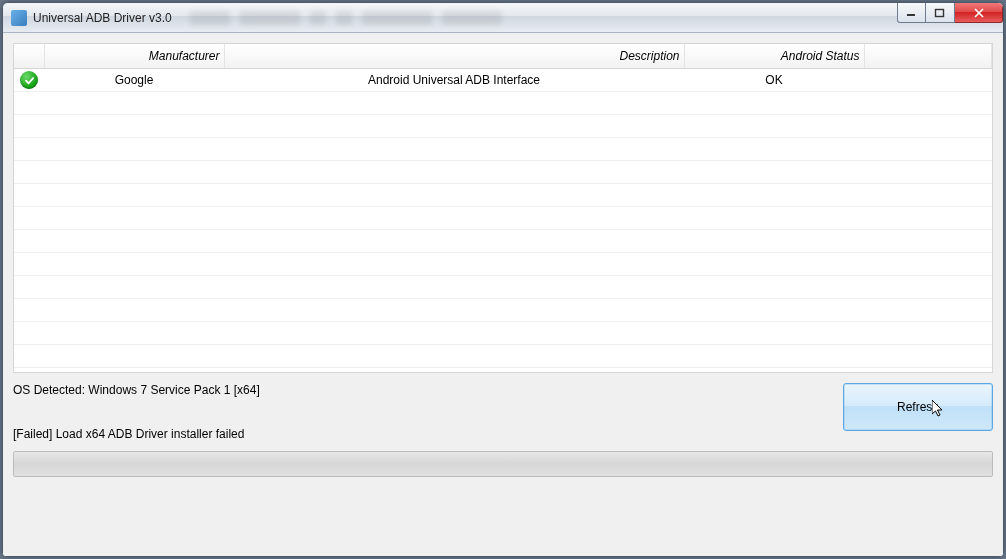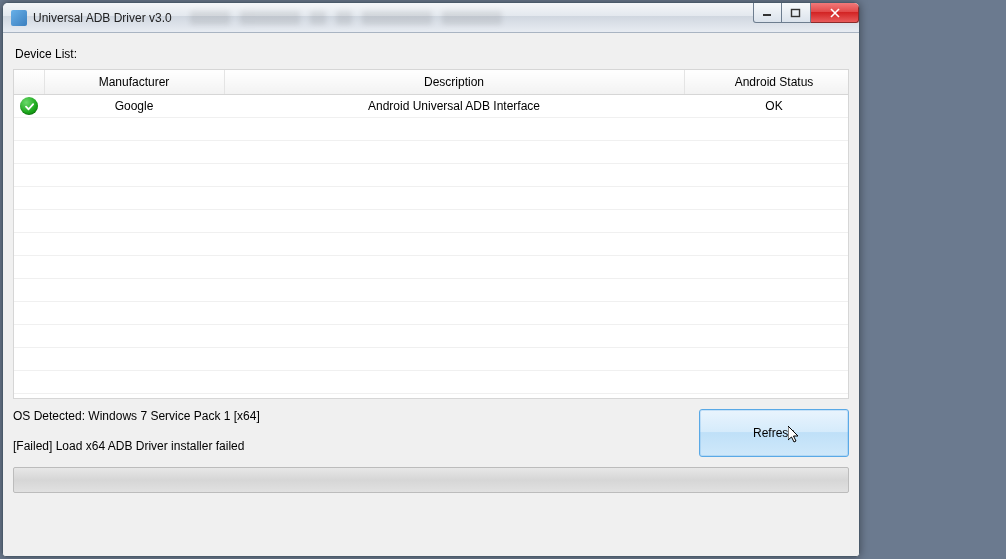--- a/index.html
+++ b/index.html
@@ -5,21 +5,21 @@
 * { box-sizing: border-box; margin: 0; padding: 0; }
 body {
   font-family: "Segoe UI", Tahoma, sans-serif;
   font-size: 12px;
   background: #6b7a8f;
   width: 1006px;
   height: 559px;
   overflow: hidden;
 }
 .window {
-  width: 858px;
+  width: 1002px;
   height: 555px;
   margin: 2px;
   background: #fff;
   border: 1px solid #4a5a6a;
   border-radius: 6px 6px 4px 4px;
   box-shadow: 0 0 8px rgba(0,0,0,0.4);
   display: flex;
   flex-direction: column;
   overflow: hidden;
 }
@@ -105,22 +105,23 @@
   table-layout: fixed;
 }
 .dev-table th {
   background: linear-gradient(to bottom, #ffffff, #f2f2f2);
   border-bottom: 1px solid #d6d6d6;
   border-right: 1px solid #e4e4e4;
   font-weight: normal;
   font-size: 12px;
   color: #000;
   padding: 5px 4px;
-  text-align: center;
+  text-align: right;
   height: 24px;
+  font-style: italic;
 }
 .col-status-icon { width: 30px; }
 .col-mfr { width: 180px; }
 .col-desc { width: 460px; }
 .col-stat { width: 180px; }
 .col-rest { }
 .dev-table td {
   border-bottom: 1px solid #f0f0f0;
   padding: 0 4px;
   height: 23px;
@@ -141,21 +142,21 @@
 .bottom-area {
   margin-top: 10px;
   display: flex;
   gap: 25px;
 }
 .info-col {
   flex: 1;
   font-size: 12px;
   color: #000;
 }
-.info-col .line2 { margin-top: 16px; }
+.info-col .line2 { margin-top: 30px; }
 .btn {
   width: 150px;
   height: 48px;
   border: 1px solid #acacac;
   background: linear-gradient(to bottom, #f6f6f6, #e7e7e7);
   border-radius: 3px;
   font-size: 12px;
   color: #000;
   cursor: pointer;
   display:flex; align-items:center; justify-content:center;
@@ -207,21 +208,20 @@
       </div>
       <div class="win-btn close">
         <svg viewBox="0 0 12 10">
             <path d="M2 1 L10 9 M10 1 L2 9" stroke="#fff" stroke-width="1.6"></path>
           </svg>
       </div>
     </div>
   </div>
 
   <div class="content">
-    <div class="section-label">Device List:</div>
 
     <div class="table-wrap">
       <table class="dev-table">
         <colgroup>
           <col class="col-status-icon">
             <col class="col-mfr">
             <col class="col-desc">
             <col class="col-stat">
             <col class="col-rest">
         </colgroup>

